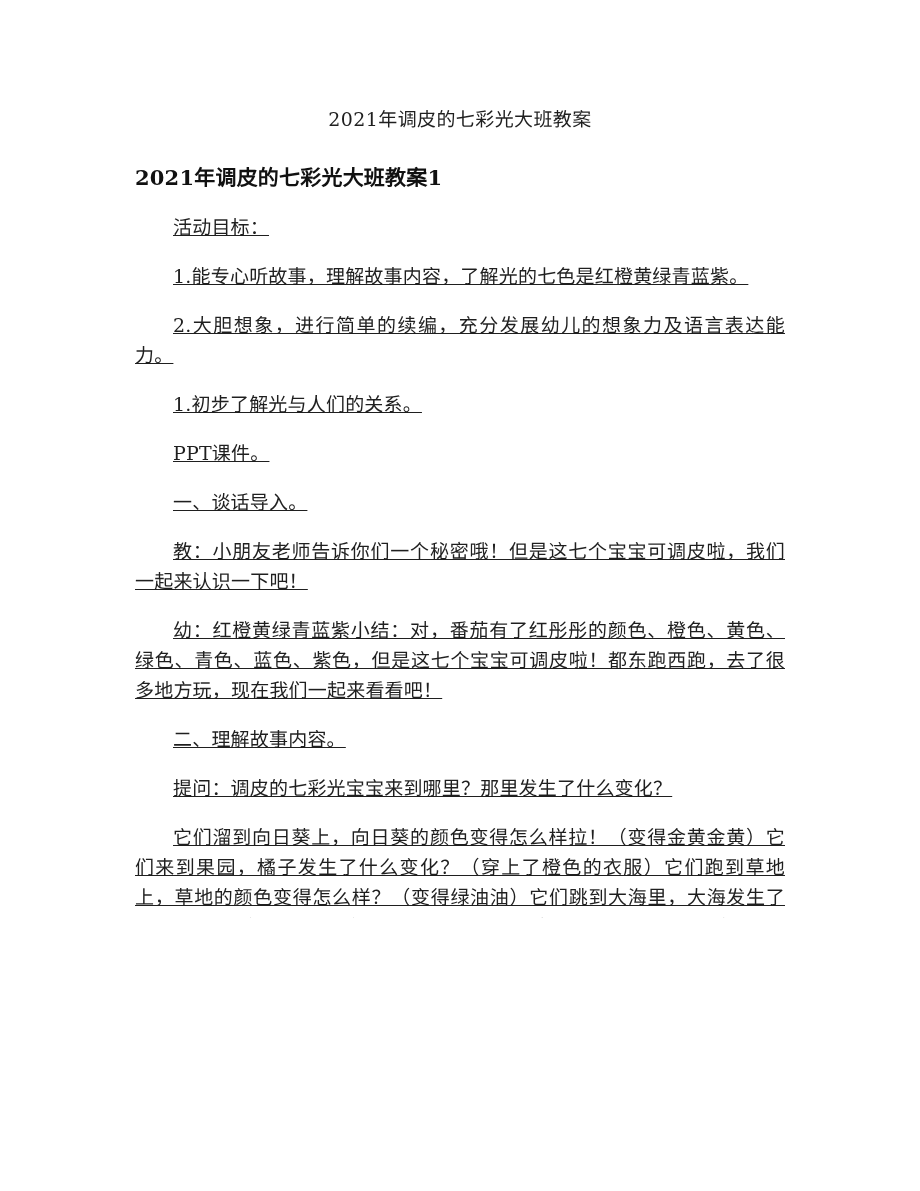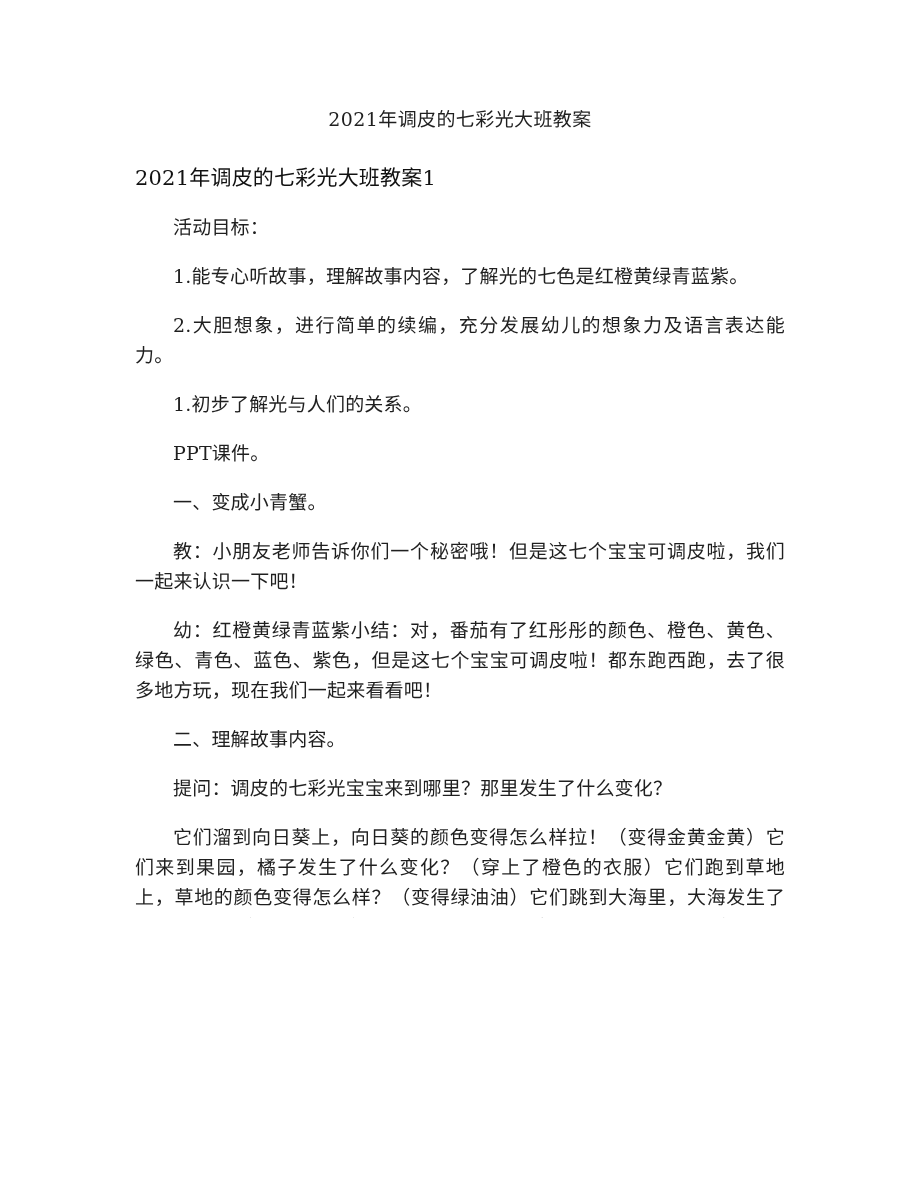--- a/index.html
+++ b/index.html
@@ -38,39 +38,40 @@
     margin: 0;
     padding-top: 104px;
     letter-spacing: 0.4px;
     color: #1f1f1f;
   }
 
   
   .doc-heading {
     font-size: 21px;
     line-height: 30px;
-    font-weight: normal;
+    font-weight: bold;
     margin: 0;
     padding-top: 29px;
     letter-spacing: 0.2px;
     color: #111111;
   }
 
   
   .para {
     font-size: 19px;
     line-height: 30px;
     margin: 0;
     padding-top: 19px;
     text-align: justify;
     text-justify: inter-ideograph;
     text-indent: 2em;
     letter-spacing: 0.2px;
     color: #1f1f1f;
     word-break: break-all;
+    text-decoration: underline;
   }
 
   
   .para.clipped {
     max-height: 96px;
     overflow: hidden;
   }
 </style>
 </head>
 <body>
@@ -87,21 +88,21 @@
     <p class="para">1.能专心听故事，理解故事内容，了解光的七色是红橙黄绿青蓝紫。</p>
 
     <p class="para">2.大胆想象，进行简单的续编，充分发展幼儿的想象力及语言表达能力。</p>
 
     <p class="para">1.初步了解光与人们的关系。</p>
 
 
     <p class="para">PPT课件。</p>
 
 
-    <p class="para">一、变成小青蟹。</p>
+    <p class="para">一、谈话导入。</p>
 
     <p class="para">教：小朋友老师告诉你们一个秘密哦！但是这七个宝宝可调皮啦，我们一起来认识一下吧！</p>
 
     <p class="para">幼：红橙黄绿青蓝紫小结：对，番茄有了红彤彤的颜色、橙色、黄色、绿色、青色、蓝色、紫色，但是这七个宝宝可调皮啦！都东跑西跑，去了很多地方玩，现在我们一起来看看吧！</p>
 
     <p class="para">二、理解故事内容。</p>
 
     <p class="para">提问：调皮的七彩光宝宝来到哪里？那里发生了什么变化？</p>
 
     <p class="para clipped">它们溜到向日葵上，向日葵的颜色变得怎么样拉！（变得金黄金黄）它们来到果园，橘子发生了什么变化？（穿上了橙色的衣服）它们跑到草地上，草地的颜色变得怎么样？（变得绿油油）它们跳到大海里，大海发生了什么变化？（变得蓝蓝的）它们经过沙滩，小螃蟹有什么变化呢？（变成小青蟹）它们亲了番茄和茄子，番茄和茄子又会发生什么变化呢？（番茄有了红彤彤的颜色，茄子有了紫莹莹的颜色）</p>

